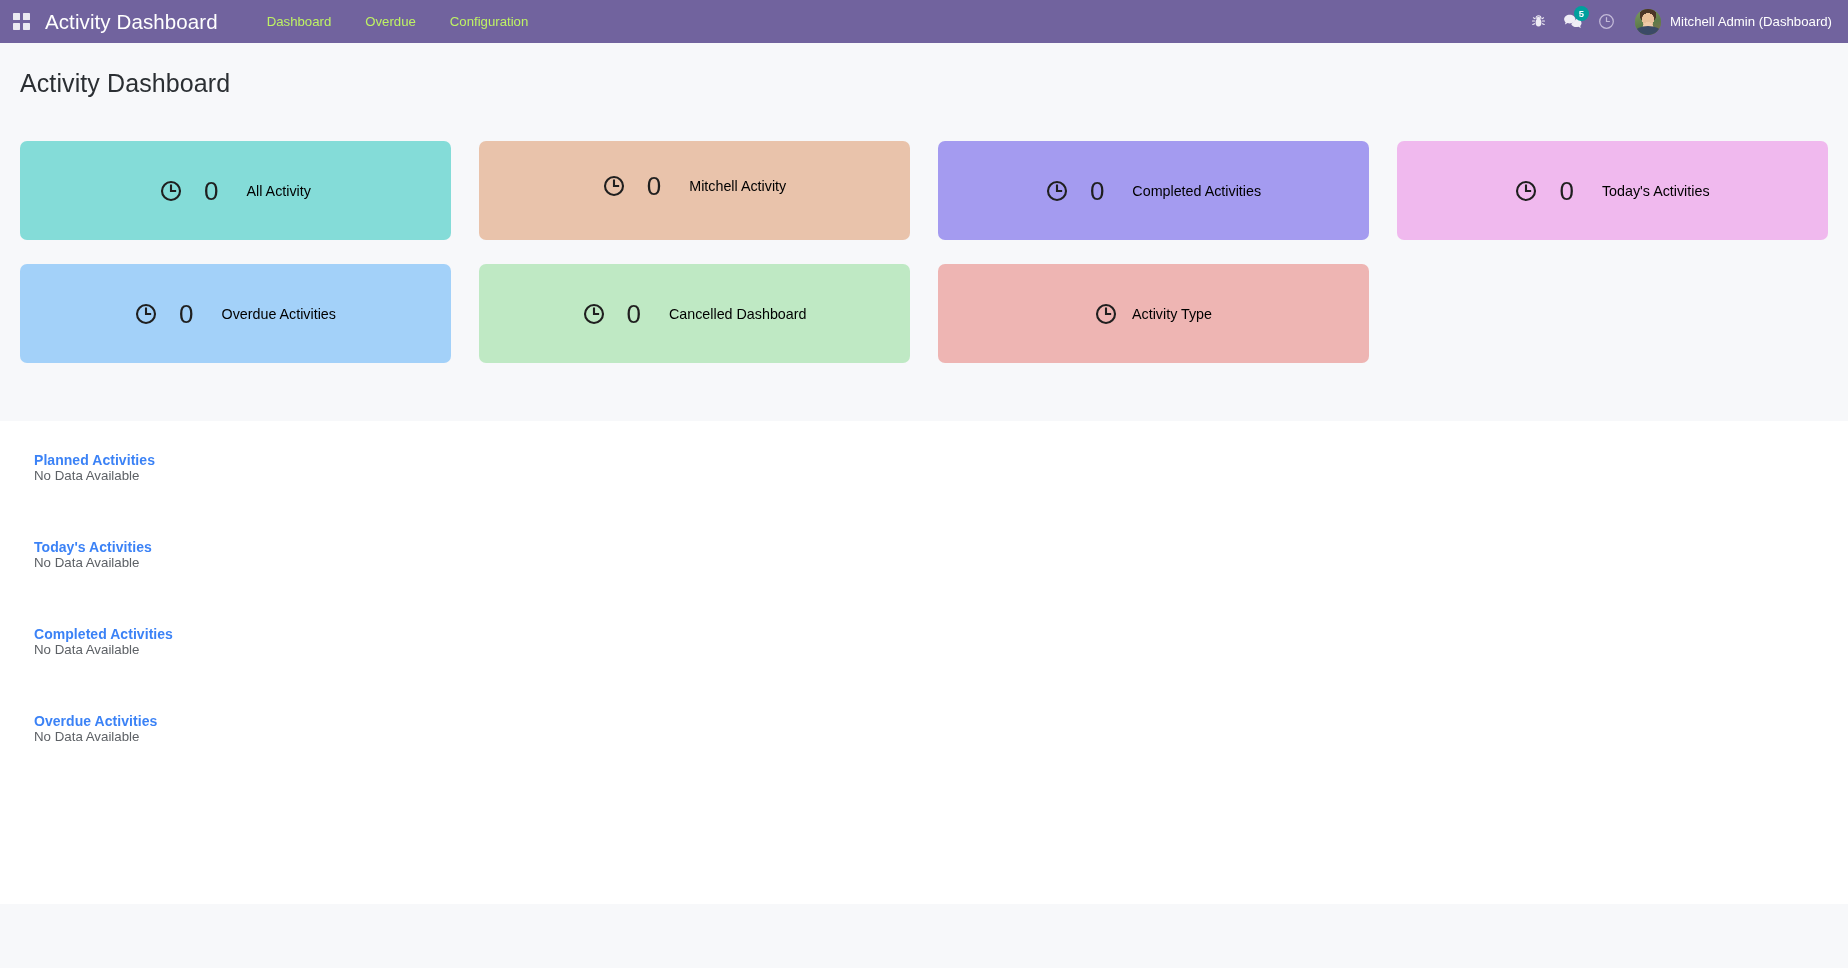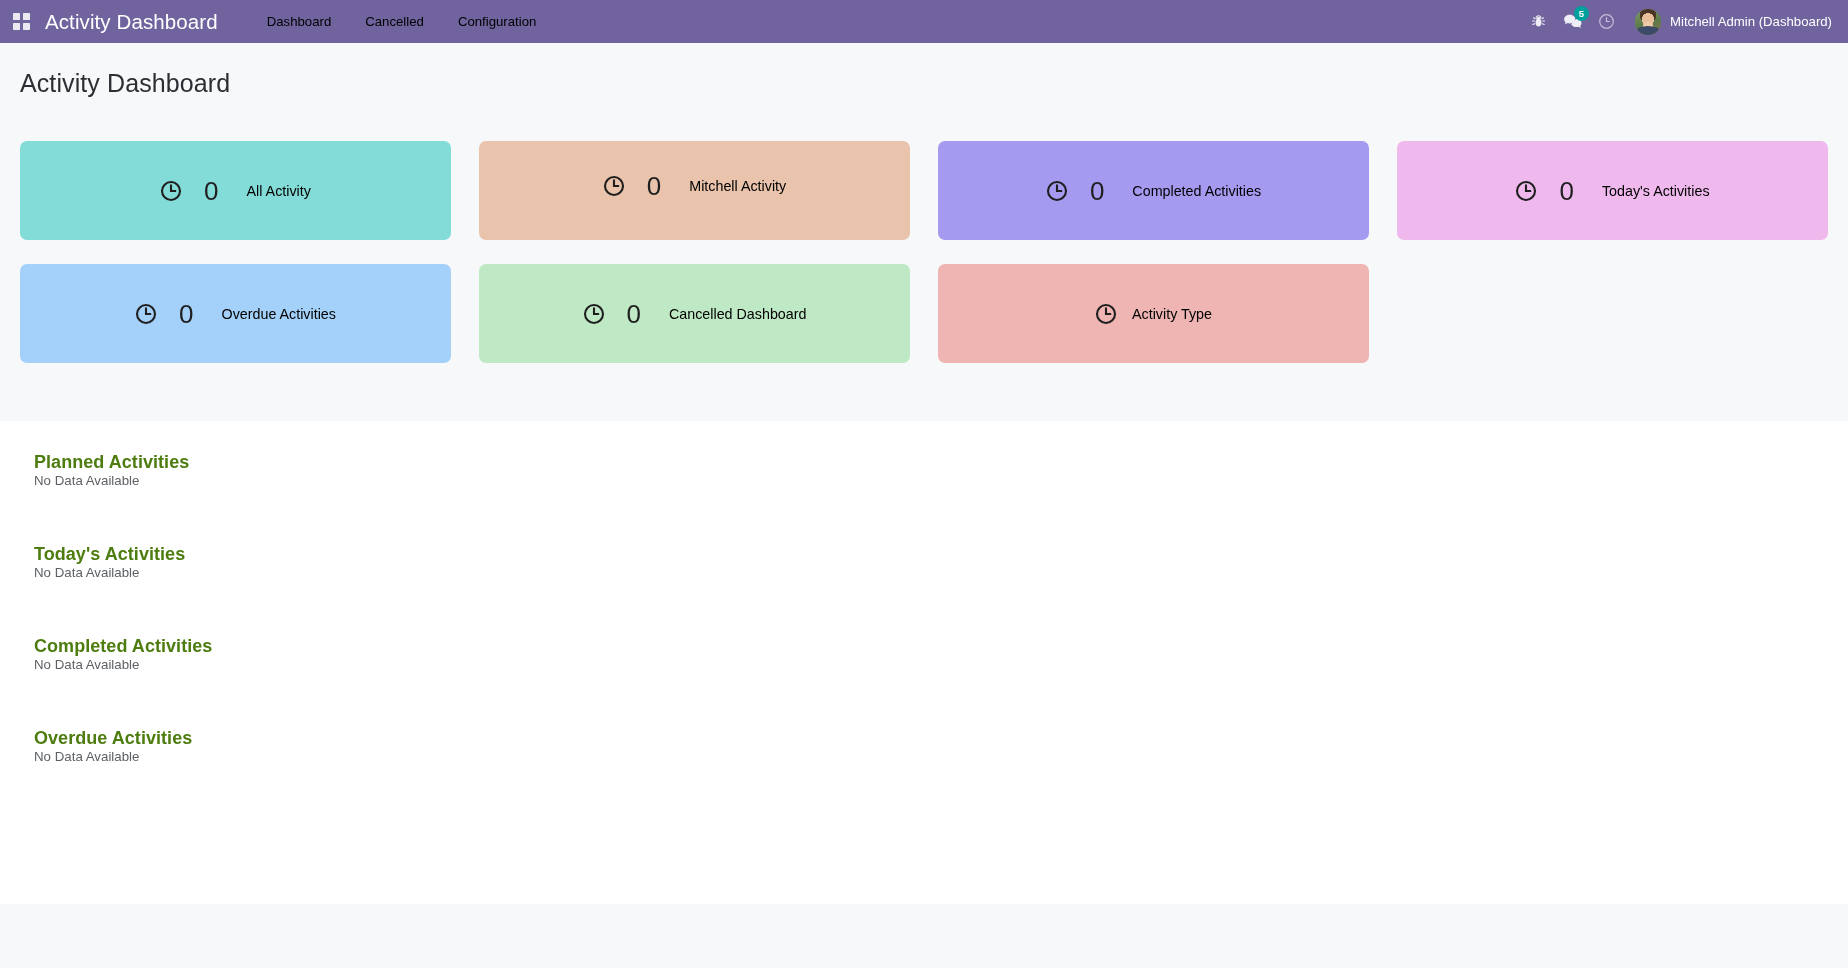--- a/index.html
+++ b/index.html
@@ -49,21 +49,21 @@
     cursor: pointer;
   }
 
   .nav-menu {
     display: flex;
     align-items: center;
     margin-left: 32px;
     height: 43px;
   }
   .nav-item {
-    color: #000000;
+    color: #bef264;
     font-size: 13.2px;
     padding: 0 17px;
     line-height: 43px;
     height: 43px;
     white-space: nowrap;
     cursor: pointer;
   }
 
   .nav-right {
     margin-left: auto;
@@ -222,23 +222,23 @@
   .lists-region {
     background: #ffffff;
     padding: 31px 0 0 0;
     min-height: 483px;
   }
 
   .list-block { padding: 0 0 0 34px; }
   .list-block + .list-block { margin-top: 56px; }
 
   .list-title {
-    font-size: 18px;
+    font-size: 14px;
     font-weight: 700;
-    color: #4d7c0f;
+    color: #3b82f6;
     letter-spacing: 0.05px;
   }
   .list-empty {
     font-size: 13.3px;
     color: #5d6166;
   }
 
   .page-bottom {
     background: #f7f8fa;
     height: 34px;
@@ -255,21 +255,21 @@
       <rect x="9.4" y="0" width="6.6" height="6.6" rx="0.6" fill="#ebeaf2"></rect>
       <rect x="0" y="9.4" width="6.6" height="6.6" rx="0.6" fill="#ebeaf2"></rect>
       <rect x="9.4" y="9.4" width="6.6" height="6.6" rx="0.6" fill="#ebeaf2"></rect>
     </svg>
   </div>
 
   <div class="brand">Activity Dashboard</div>
 
   <div class="nav-menu">
     <div class="nav-item">Dashboard</div>
-    <div class="nav-item">Cancelled</div>
+    <div class="nav-item">Overdue</div>
     <div class="nav-item">Configuration</div>
   </div>
 
   <div class="nav-right">
 
     <div class="nav-icon-btn">
       <svg width="15" height="15" viewBox="0 0 16 16" aria-hidden="true">
         <g fill="none" stroke="#efedf5" stroke-width="1.15" stroke-linecap="round">
           <path d="M5.4 4.4a2.6 2.6 0 0 1 5.2 0"></path>
           <path d="M1.6 7.4h2.1M12.3 7.4h2.1M1.9 11.2l2-0.9M12.1 10.3l2 0.9M2.6 4.1l1.6 0.9M11.8 5l1.6-0.9"></path>

